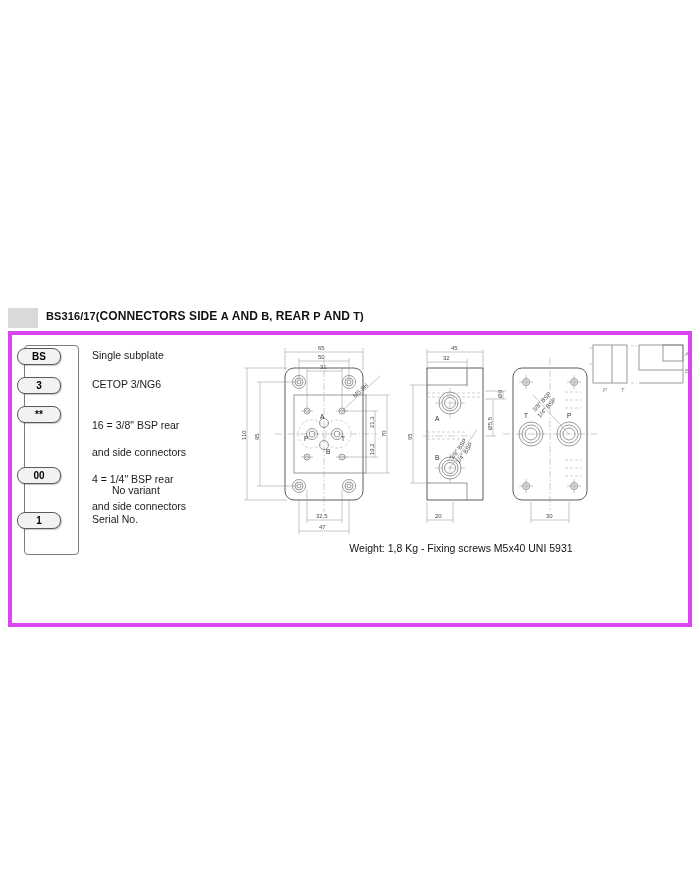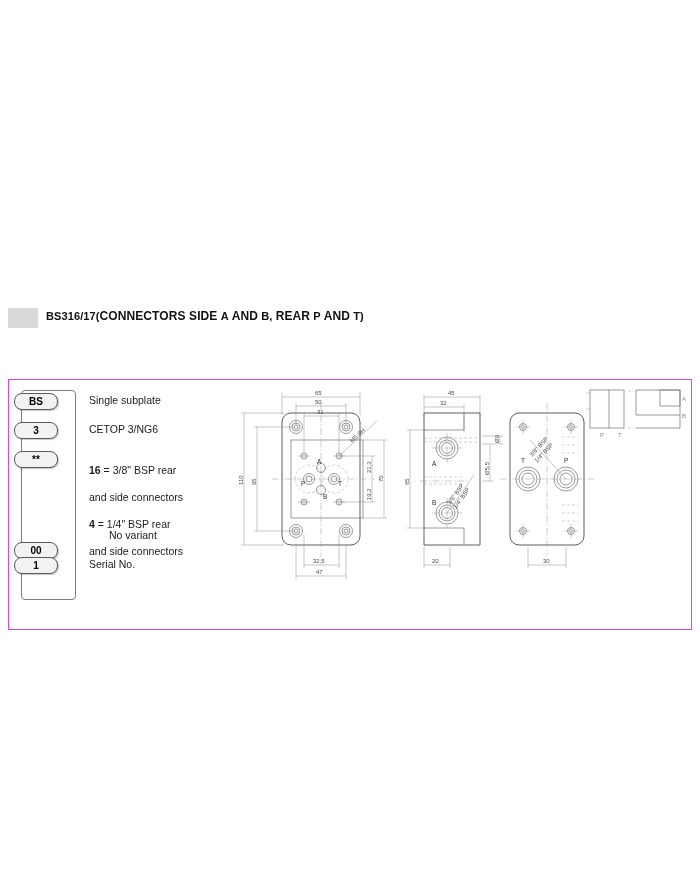--- a/index.html
+++ b/index.html
@@ -51,25 +51,24 @@
     font-weight: bold;
     margin-top: 7px;
   }
 
   
   #panel {
     position: absolute;
     left: 8px;
     top: 331px;
     width: 684px;
-    height: 251px;
-    border: 1px solid #d946ef;
+    height: 296px;
+    border: 4px solid #d946ef;
     background: #ffffff;
     box-sizing: border-box;
-    margin-top: 48px;
   }
 
   
   #code-col {
     position: absolute;
     left: 12px;
     top: 10px;
     width: 55px;
     height: 210px;
     border: 1px solid #7c7c7c;
@@ -89,37 +88,37 @@
     box-sizing: border-box;
     text-align: center;
     line-height: 15px;
     font-size: 10px;
     font-weight: bold;
     color: #000;
   }
   .cb0 { top: 13px; }
   .cb1 { top: 42px; }
   .cb2 { top: 71px; }
-  .cb3 { top: 162px; }
+  .cb3 { top: 132px; }
   .cb4 { top: 177px; }
 
   .desc {
     position: absolute;
     left: 80px;
     font-size: 10.5px;
     color: #1a1a1a;
     line-height: 13.5px;
     white-space: pre-line;
   }
   .d0 { top: 14px; }
   .d1 { top: 43px; }
   .d2 { top: 70px; }
   .d3 { top: 149px; padding-left: 20px; }
   .d4 { top: 178px; }
-  .desc b { font-weight: bold; }
+  .desc b { font-weight: normal; }
 
   
   #drawings {
     position: absolute;
     left: 215px;
     top: 2px;
     width: 468px;
     height: 205px;
   }
   #weight-line {
@@ -447,15 +446,16 @@
         <line class="hid" x1="44" y1="43" x2="50" y2="43"></line>
 
         <path class="ln" d="M 52 5 L 96 5 L 96 43 L 52 43"></path>
         <rect class="ln" x="76" y="5" width="20" height="16"></rect>
         <path class="ln" d="M 52 30 L 96 30"></path>
         <line class="ln" x1="52" y1="5" x2="52" y2="30"></line>
         <text class="symtxt" x="98" y="16">A</text>
         <text class="symtxt" x="98" y="33">B</text>
       </svg>
 
+      <div id="weight-line">Weight: 1,8 Kg - Fixing screws  M5x40 UNI 5931</div>
     </div>
   </div>
 </div>
 
 </body></html>

